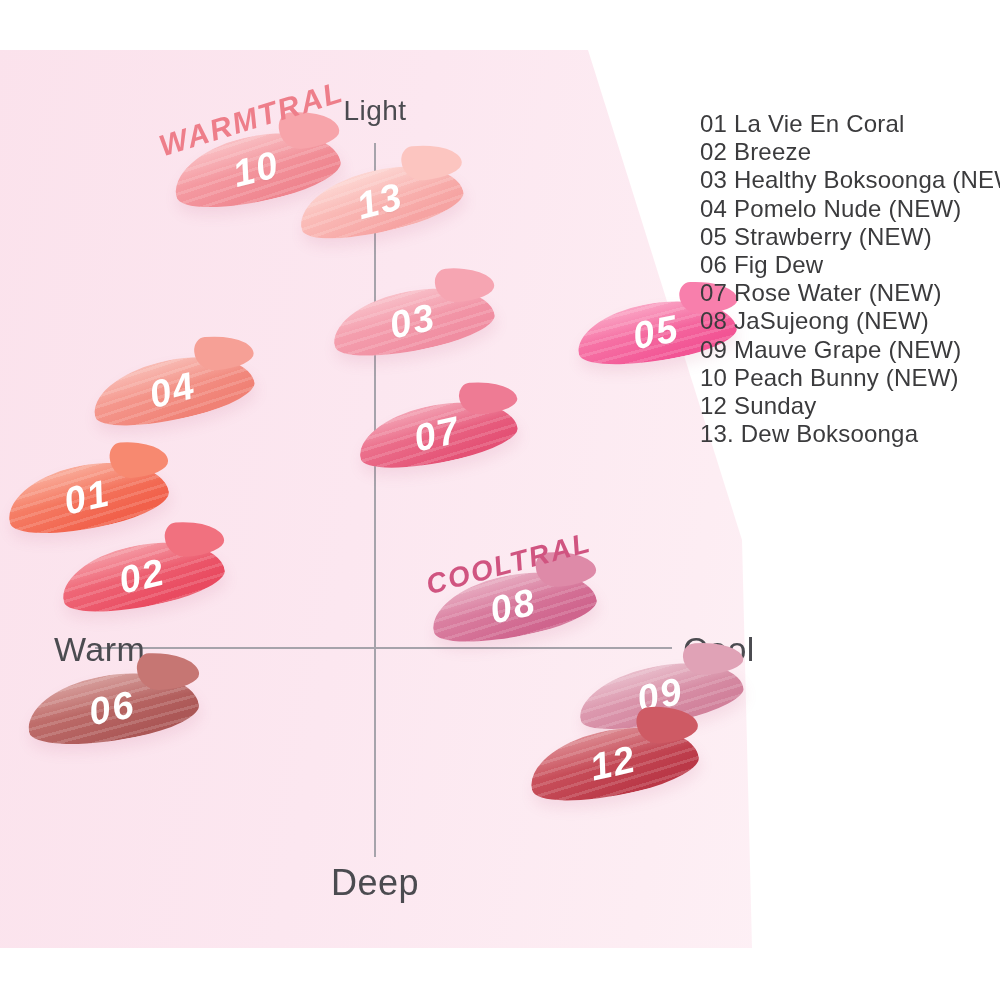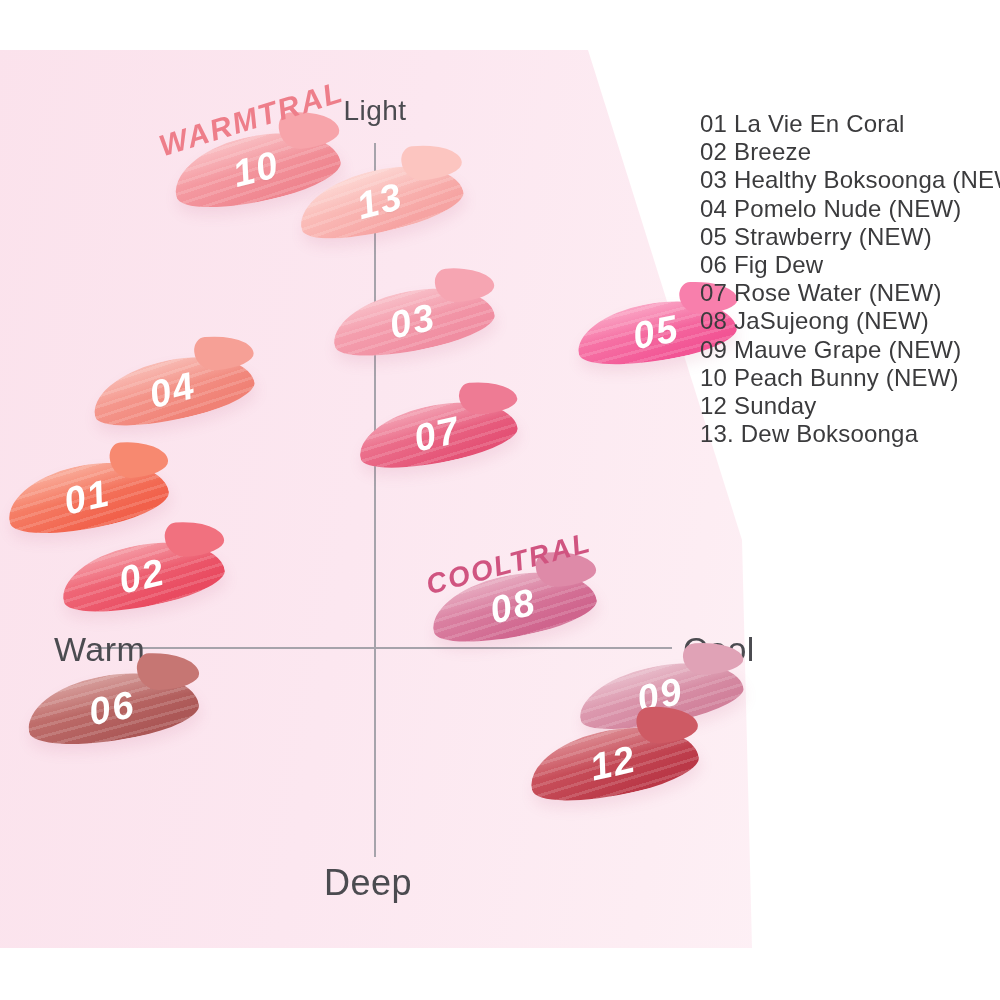--- a/index.html
+++ b/index.html
@@ -14,21 +14,21 @@
     clip-path:polygon(0px 50px,588px 50px,742px 540px,752px 948px,0px 948px);
   }
   .axis-line{position:absolute;background:#a6a3ab;z-index:2;}
   #axis-vertical{left:374px;top:143px;width:2px;height:714px;}
   #axis-horizontal{left:95px;top:647px;width:577px;height:2px;}
   .axis-label{
     position:absolute;color:#4b4b50;font-size:34px;font-weight:400;
     letter-spacing:0.5px;z-index:2;white-space:nowrap;
   }
   #axis-label-top{left:315px;top:95px;width:120px;text-align:center;font-size:28px;}
-  #axis-label-bottom{left:308px;top:862px;width:120px;text-align:center;font-size:36px;}
+  #axis-label-bottom{left:315px;top:862px;width:120px;text-align:center;font-size:36px;}
   #axis-label-left{left:10px;top:630px;margin-left:44px;}
   #axis-label-right{left:683px;top:630px;}
   .group-label{
     position:absolute;font-weight:700;font-style:italic;letter-spacing:2px;
     white-space:nowrap;z-index:4;font-size:30px;
   }
   #warm-group-label{left:156px;top:102px;transform:rotate(-17deg);}
   #cool-group-label{left:424px;top:548px;transform:rotate(-15deg);font-size:28px;}
   .swatch{
     position:absolute;z-index:3;

